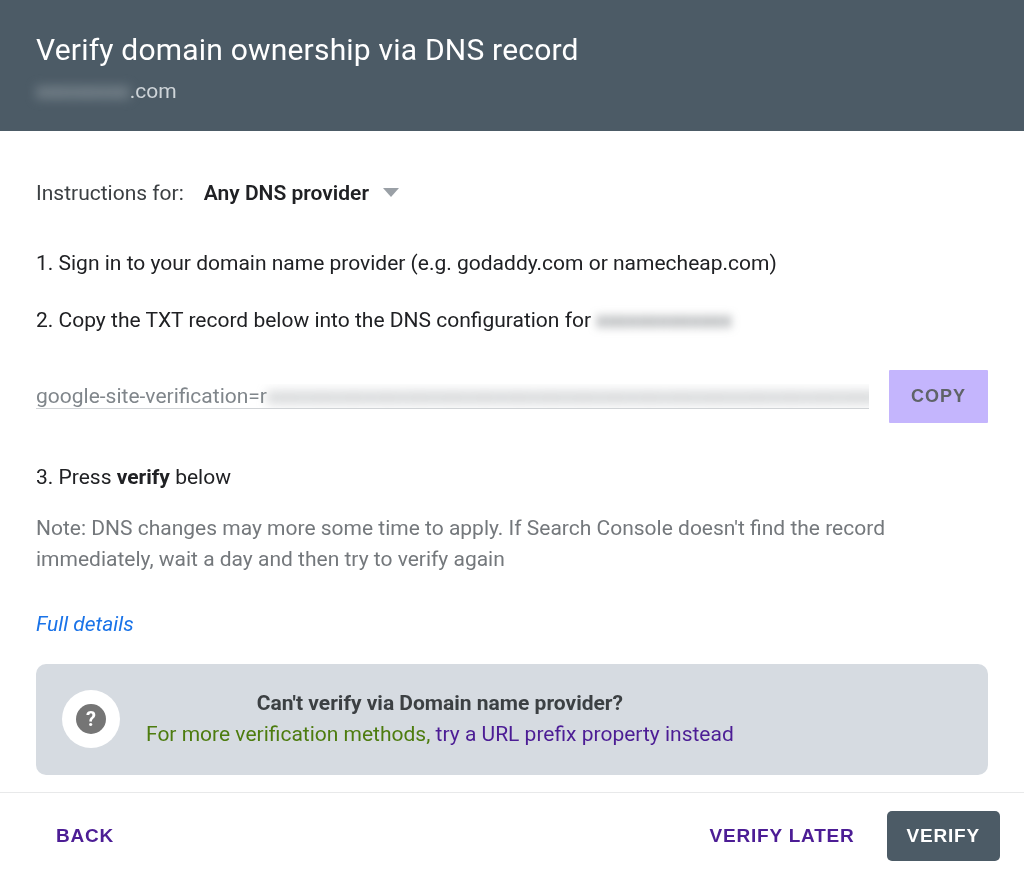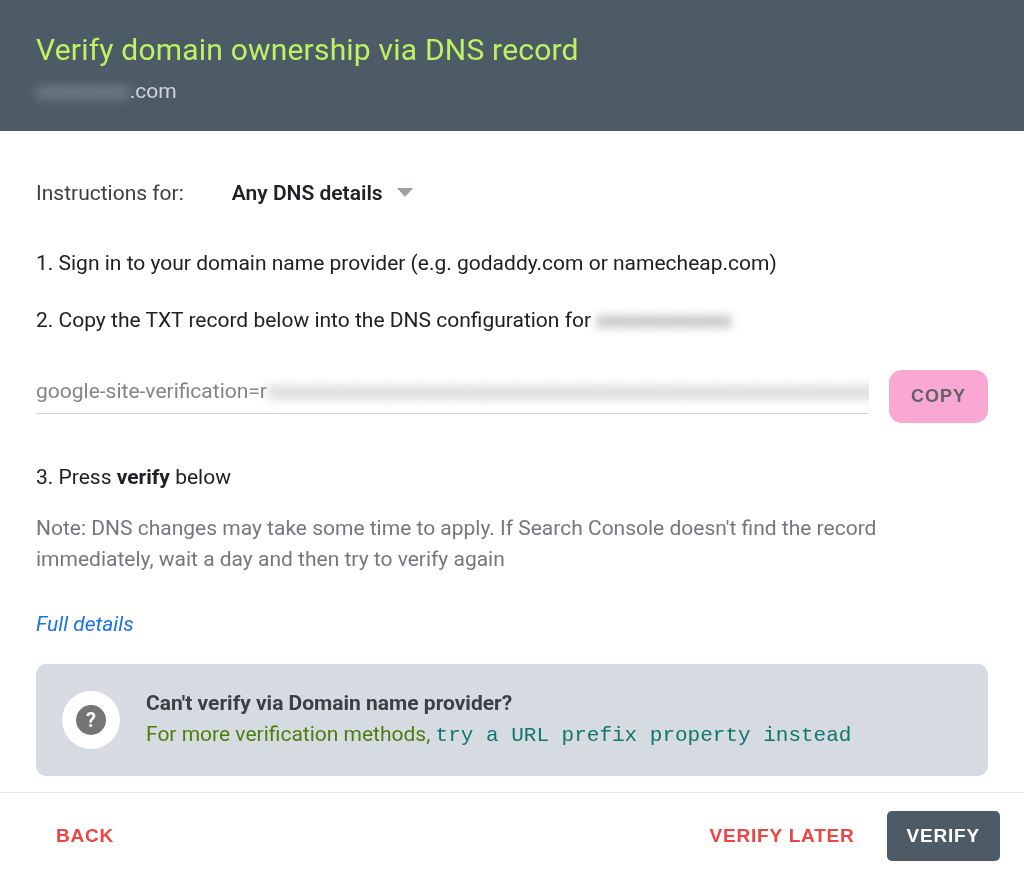--- a/index.html
+++ b/index.html
@@ -11,21 +11,21 @@
     background: #ffffff;
     color: #202124;
     -webkit-font-smoothing: antialiased;
   }
   .header {
     background: #4c5b66;
     padding: 32px 36px 28px 36px;
     box-sizing: border-box;
   }
   .header-title {
-    color: #bef264;
+    color: #ffffff;
     font-size: 30px;
     font-weight: 400;
     margin: 0 0 12px 0;
     letter-spacing: 0.2px;
   }
   .header-sub {
     color: #cfd5d9;
     font-size: 21px;
     font-weight: 400;
     display: flex;
@@ -39,21 +39,20 @@
 
   .content {
     padding: 50px 36px 0 36px;
     box-sizing: border-box;
   }
 
   .instructions-row {
     display: flex;
     align-items: center;
     margin-bottom: 44px;
-    gap: 28px;
   }
   .instructions-label {
     font-size: 21px;
     color: #3c4043;
   }
   .provider-select {
     display: flex;
     align-items: center;
     margin-left: 20px;
     font-size: 21px;
@@ -78,43 +77,42 @@
   }
 
   .txt-row {
     display: flex;
     align-items: center;
     margin: 34px 0 42px 0;
   }
   .txt-field {
     flex: 1;
     border-bottom: 1px solid #d0d3d6;
-    padding-bottom: 10px;
     font-size: 21px;
     color: #80868b;
     white-space: nowrap;
     overflow: hidden;
     display: flex;
     align-items: center;
   }
   .txt-field .blur-chunk {
     color: #80868b;
     filter: blur(6px);
     letter-spacing: 0.5px;
   }
   .copy-btn {
     margin-left: 20px;
-    background: #f9a8d4;
+    background: #c4b5fd;
     color: #5f6368;
     font-size: 18px;
     font-weight: 600;
     letter-spacing: 1px;
     border: none;
     padding: 16px 22px;
-    border-radius: 13px;
+    border-radius: 1px;
     cursor: pointer;
   }
 
   .step3 {
     font-size: 21px;
     color: #202124;
     margin-bottom: 24px;
   }
   .step3 .bold {
     font-weight: 700;
@@ -163,33 +161,33 @@
     color: #ffffff;
     display: flex;
     align-items: center;
     justify-content: center;
     font-size: 20px;
     font-weight: 700;
   }
   .help-text {
     font-size: 21px;
     line-height: 1.5;
+    text-align: center;
   }
   .help-heading {
     font-weight: 700;
     color: #3c4043;
   }
   .help-sub {
     color: #4d7c0f;
   }
   .help-link {
-    color: #0f766e;
+    color: #4c1d95;
     text-decoration: none;
     cursor: pointer;
-    font-family: Liberation Mono, monospace;
   }
 
   .footer {
     position: absolute;
     left: 0;
     right: 0;
     bottom: 0;
     border-top: 1px solid #e8e9ea;
     padding: 18px 24px 24px 38px;
     display: flex;
@@ -197,21 +195,21 @@
     box-sizing: border-box;
     background: #ffffff;
   }
   .footer-spacer { flex: 1; }
   .btn-text {
     background: none;
     border: none;
     font-size: 19px;
     font-weight: 600;
     letter-spacing: 0.8px;
-    color: #ef4444;
+    color: #4c1d95;
     cursor: pointer;
     padding: 14px 18px;
   }
   .btn-primary {
     background: #4c5b66;
     color: #ffffff;
     border: none;
     font-size: 19px;
     font-weight: 600;
     letter-spacing: 0.8px;
@@ -232,21 +230,21 @@
     <span class="blur-chunk header-domain">xxxxxxxxx</span>
       <span>.com</span>
   </div>
 </div>
 
 <div class="content">
 
   <div class="instructions-row">
     <span class="instructions-label">Instructions for:</span>
     <div class="provider-select">
-      <span>Any DNS details</span>
+      <span>Any DNS provider</span>
       <span class="caret">
         <svg width="16" height="10" viewBox="0 0 16 10">
             <path d="M0 0 L8 9 L16 0 Z" fill="#9aa0a6"></path>
           </svg>
       </span>
     </div>
   </div>
 
   <div class="step">1. Sign in to your domain name provider (e.g. godaddy.com or namecheap.com)</div>
 
@@ -259,21 +257,21 @@
       <span>google-site-verification=r</span>
         <span class="blur-chunk">xxxxxxxxxxxxxxxxxxxxxxxxxxxxxxxxxxxxxxxxxxxxxxxxxxxxxxxxxxxx</span>
     </div>
     <button class="copy-btn">COPY</button>
   </div>
 
   <div class="step3">
     <span>3. Press </span><span class="bold">verify</span><span> below</span>
   </div>
 
-  <div class="note">Note: DNS changes may take some time to apply. If Search Console doesn't find the record immediately, wait a day and then try to verify again</div>
+  <div class="note">Note: DNS changes may more some time to apply. If Search Console doesn't find the record immediately, wait a day and then try to verify again</div>
 
   <a class="details-link">Full details</a>
 
   <div class="help-box">
     <div class="help-icon-wrap">
       <div class="help-q">?</div>
     </div>
     <div class="help-text">
       <div class="help-heading">Can't verify via Domain name provider?</div>
       <div>

